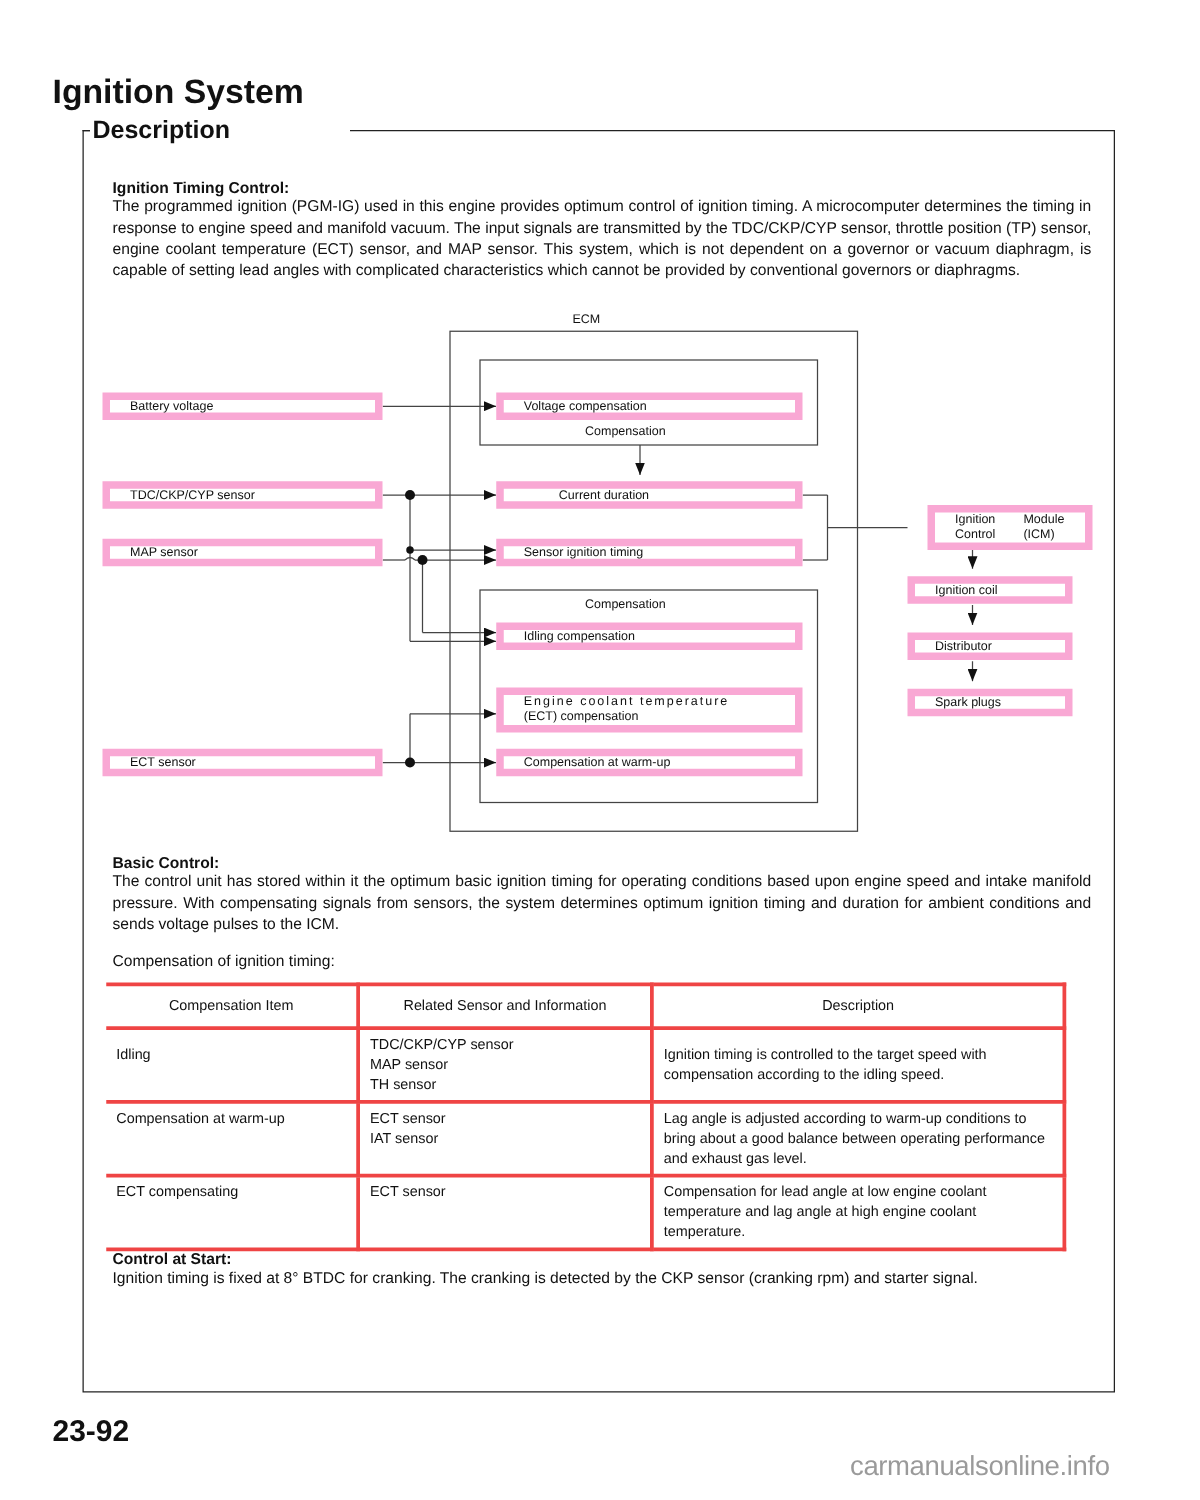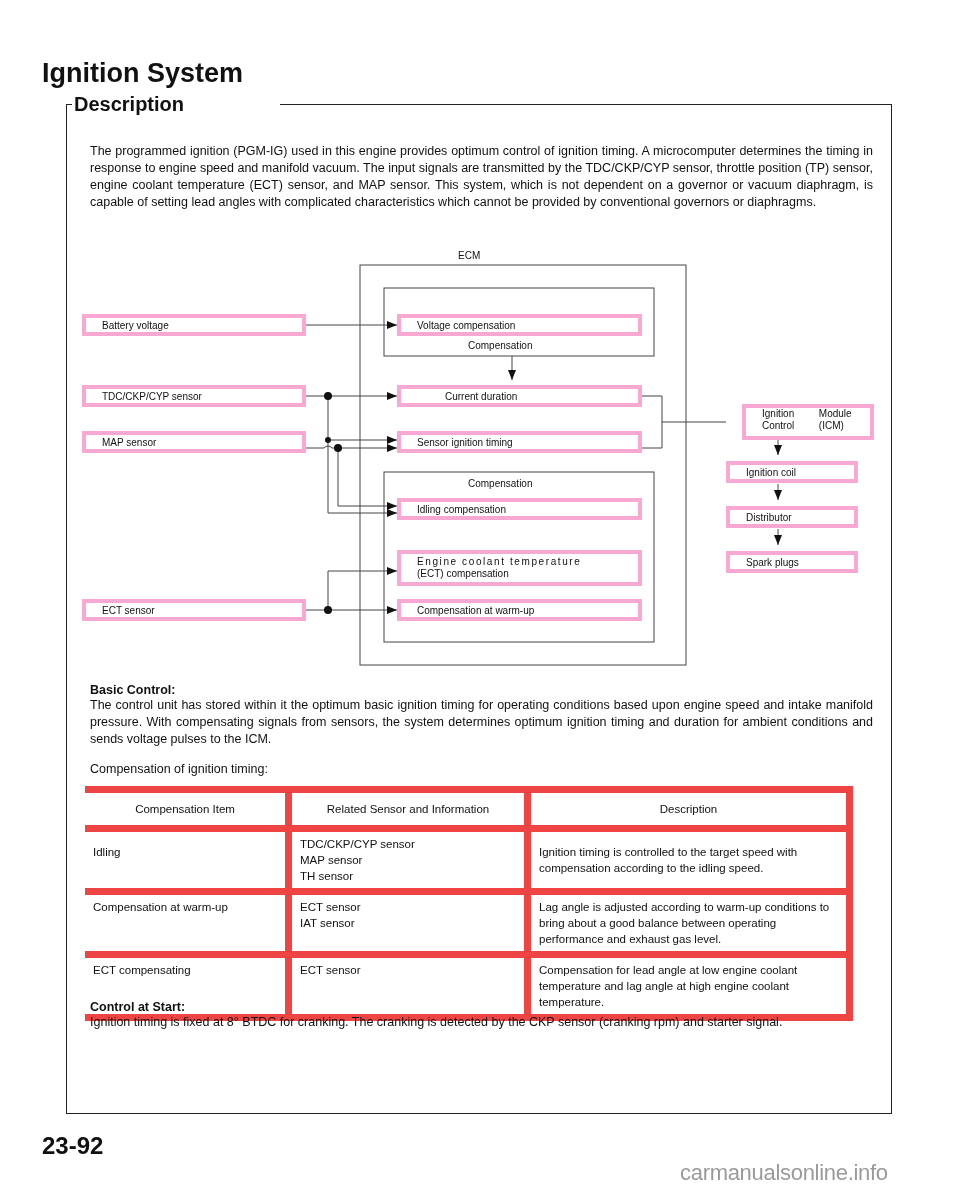--- a/index.html
+++ b/index.html
@@ -10,40 +10,41 @@
     .section-title { left: 72px; top: 93px; font-size: 20px; font-weight: bold; background: #fff; padding: 0 8px 0 2px; }
     .frame { left: 66px; top: 104px; width: 826px; height: 1010px; border: 1.5px solid #222; border-left-width: 1.5px; box-sizing: border-box; }
     .frame-cover { left: 80px; top: 96px; width: 200px; height: 20px; background: #fff; }
     .sec-head { font-size: 12.5px; font-weight: bold; }
     .para { font-size: 12.5px; line-height: 17px; text-align: justify; }
     .p1 { left: 90px; top: 143px; width: 783px; }
     .p2 { left: 90px; top: 683px; width: 783px; }
     .p3 { left: 90px; top: 1000px; width: 783px; }
     .line-sm { font-size: 12.5px; }
     .diagram { left: 66px; top: 250px; width: 830px; height: 420px; }
-    .box { position: absolute; border: 4px solid #f9a8d4; box-sizing: border-box; background: #fff;
+    .box { position: absolute; border: 6px solid #f9a8d4; box-sizing: border-box; background: #fff;
            font-size: 10px; padding-left: 16px; display: flex; align-items: center; }
     .tbl { left: 85px; top: 786px; width: 768px; border-collapse: collapse; font-size: 11.5px; }
-    .tbl th, .tbl td { border: 7px solid #ef4444; vertical-align: top; padding: 4px 8px; line-height: 16px; margin-top: 24px; }
+    .tbl th, .tbl td { border: 3px solid #ef4444; vertical-align: top; padding: 4px 8px; line-height: 16px; margin-top: 24px; }
     .tbl th { font-weight: normal; text-align: center; padding: 8px 6px; }
     .tbl tr > *:first-child { border-left: none; }
     .page-num { left: 42px; top: 1132px; font-size: 24px; font-weight: bold; }
     .watermark { left: 680px; top: 1160px; font-size: 22px; color: #9a9a9a; letter-spacing: -0.3px; }
   </style>
 </head>
 <body>
 
 <div class="abs page-title">Ignition System</div>
 
 <div class="abs frame"></div>
 <div class="abs frame-cover"></div>
 <div class="abs" style="left:66px;top:104px;width:8px;border-top:1.5px solid #222;"></div>
 <div class="abs section-title">Description</div>
 
 <div class="abs p1">
+  <div class="sec-head">Ignition Timing Control:</div>
   <div class="para">The programmed ignition (PGM-IG) used in this engine provides optimum control of ignition timing. A microcomputer determines the timing in response to engine speed and manifold vacuum. The input signals are transmitted by the TDC/CKP/CYP sensor, throttle position (TP) sensor, engine coolant temperature (ECT) sensor, and MAP sensor. This system, which is not dependent on a governor or vacuum diaphragm, is capable of setting lead angles with complicated characteristics which cannot be provided by conventional governors or diaphragms.</div>
 </div>
 
 <div class="abs diagram">
   <svg width="830" height="420" style="position:absolute;left:0;top:0">
     <defs>
       <marker id="arr" markerWidth="10" markerHeight="8" refX="10" refY="4" orient="auto" markerUnits="userSpaceOnUse">
         <path d="M0,0 L10,4 L0,8 z" fill="#111"></path>
       </marker>
     </defs>

